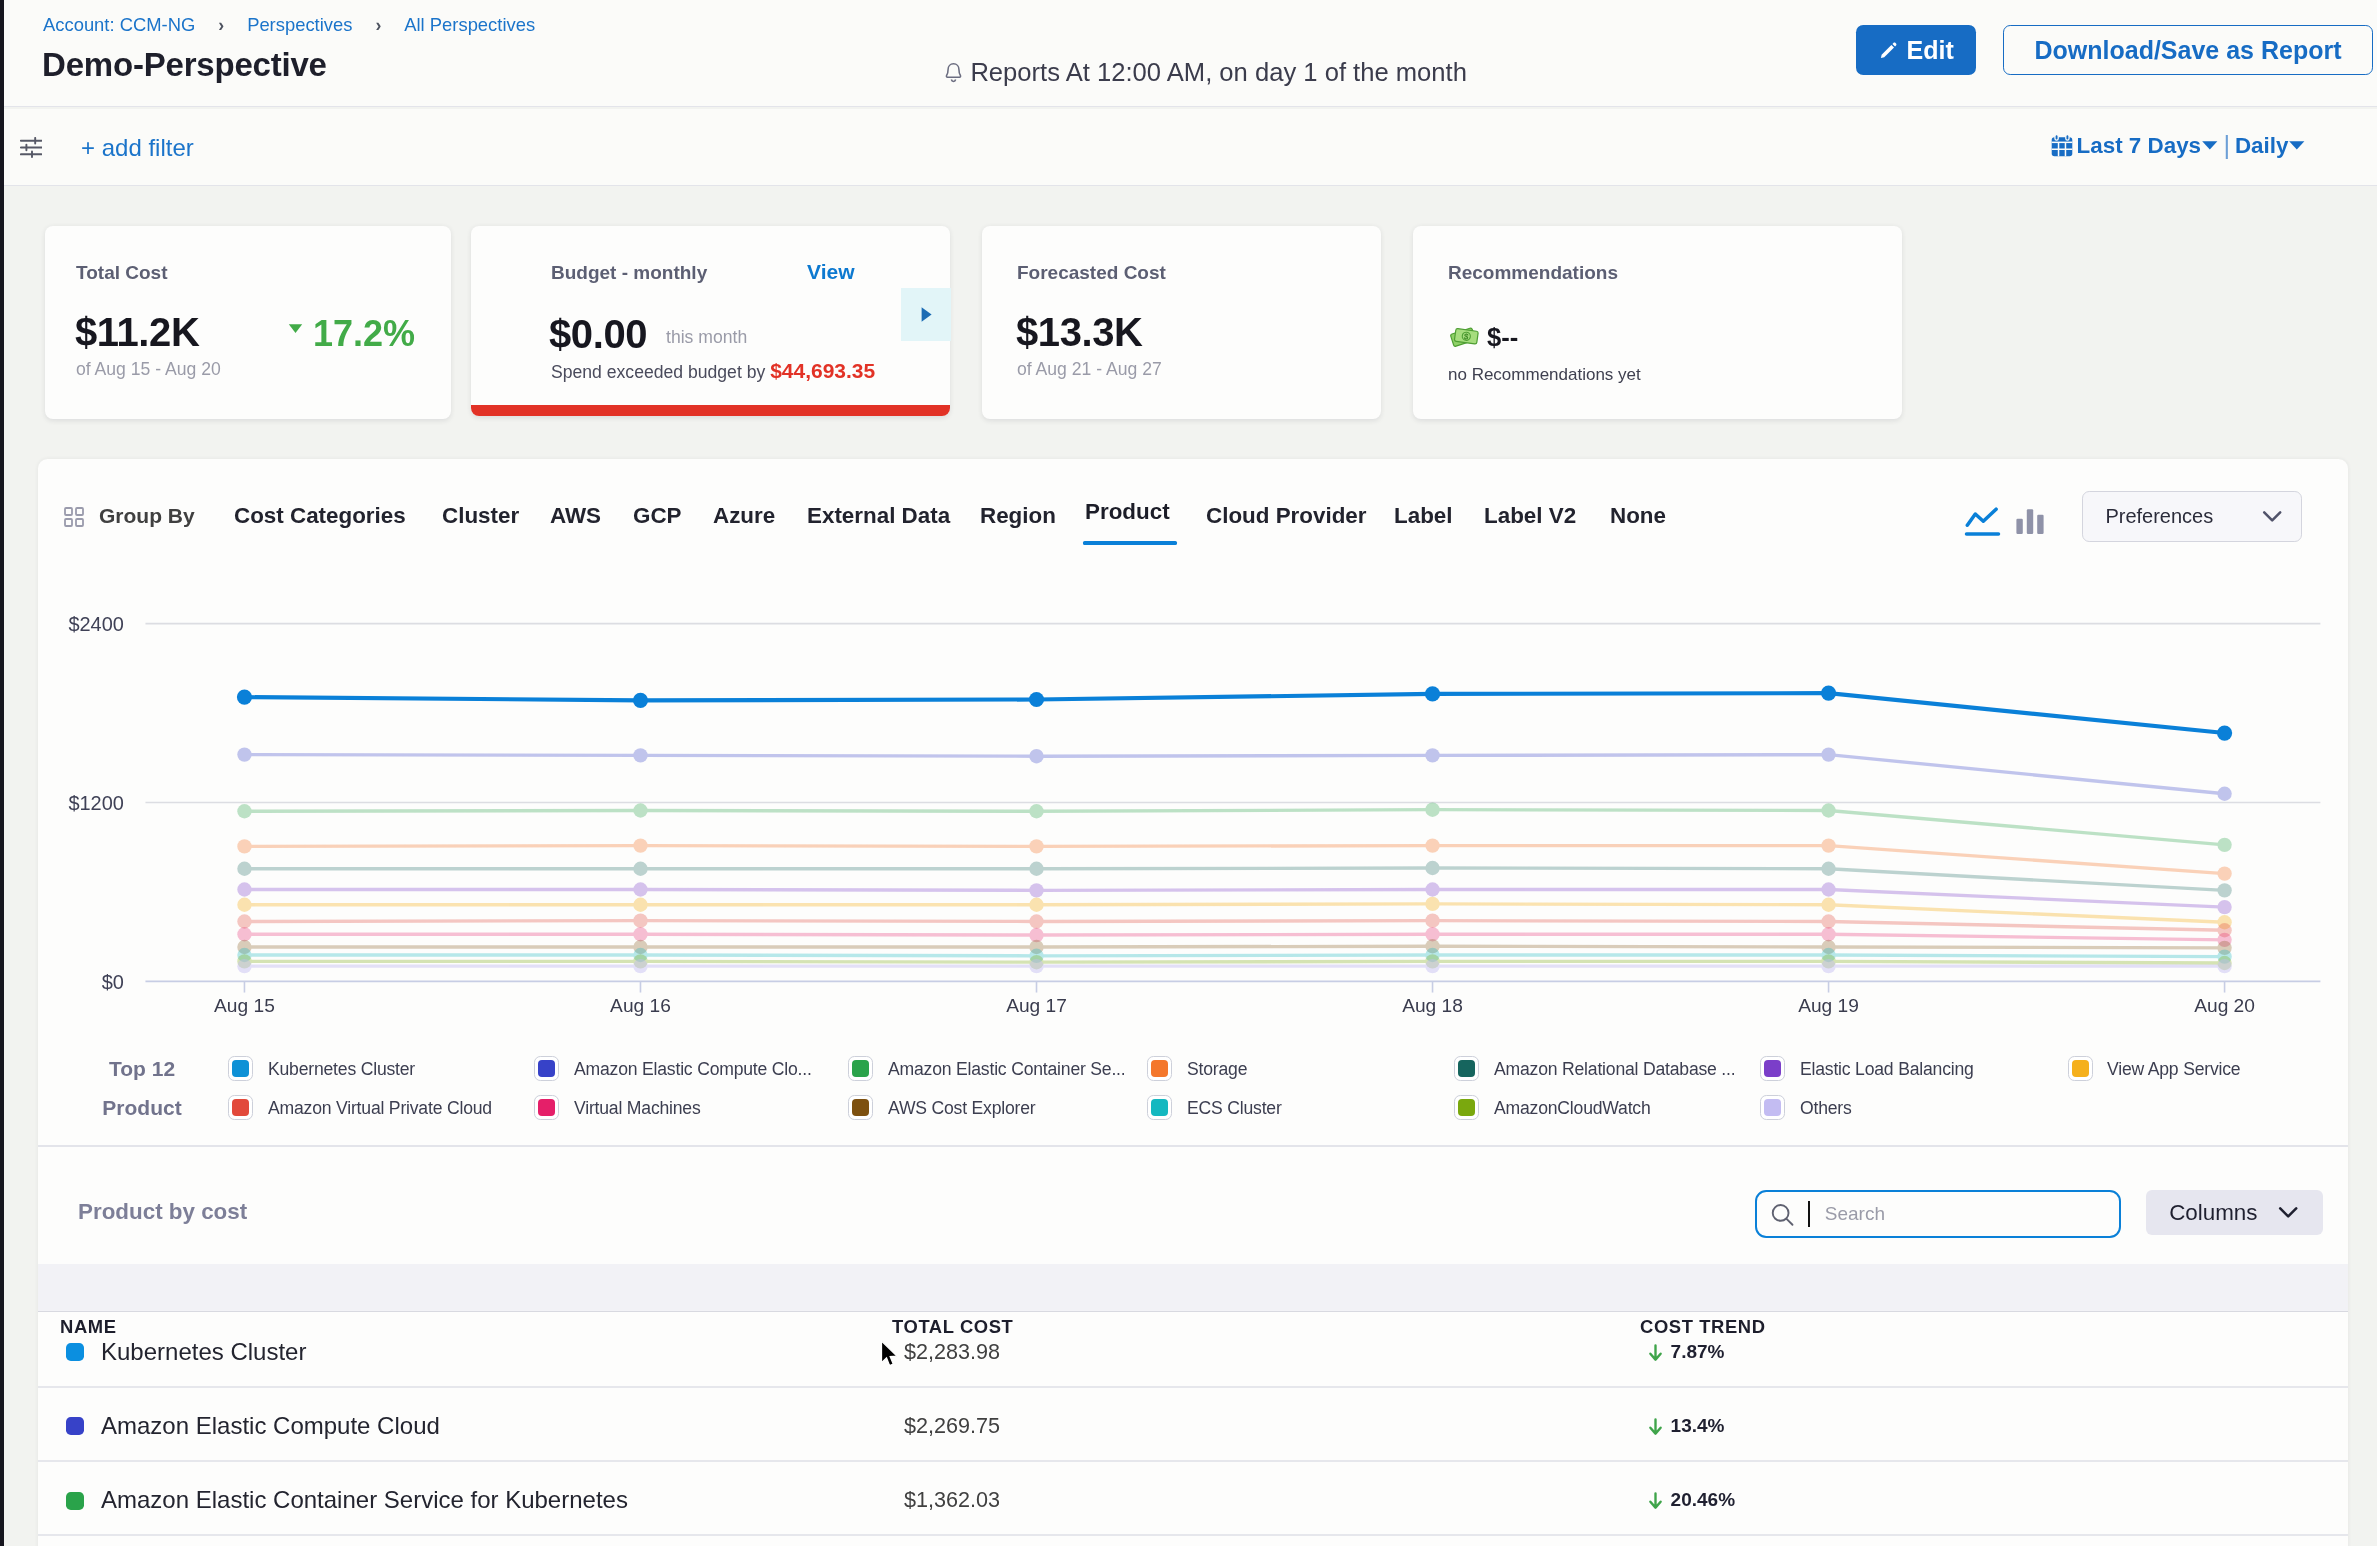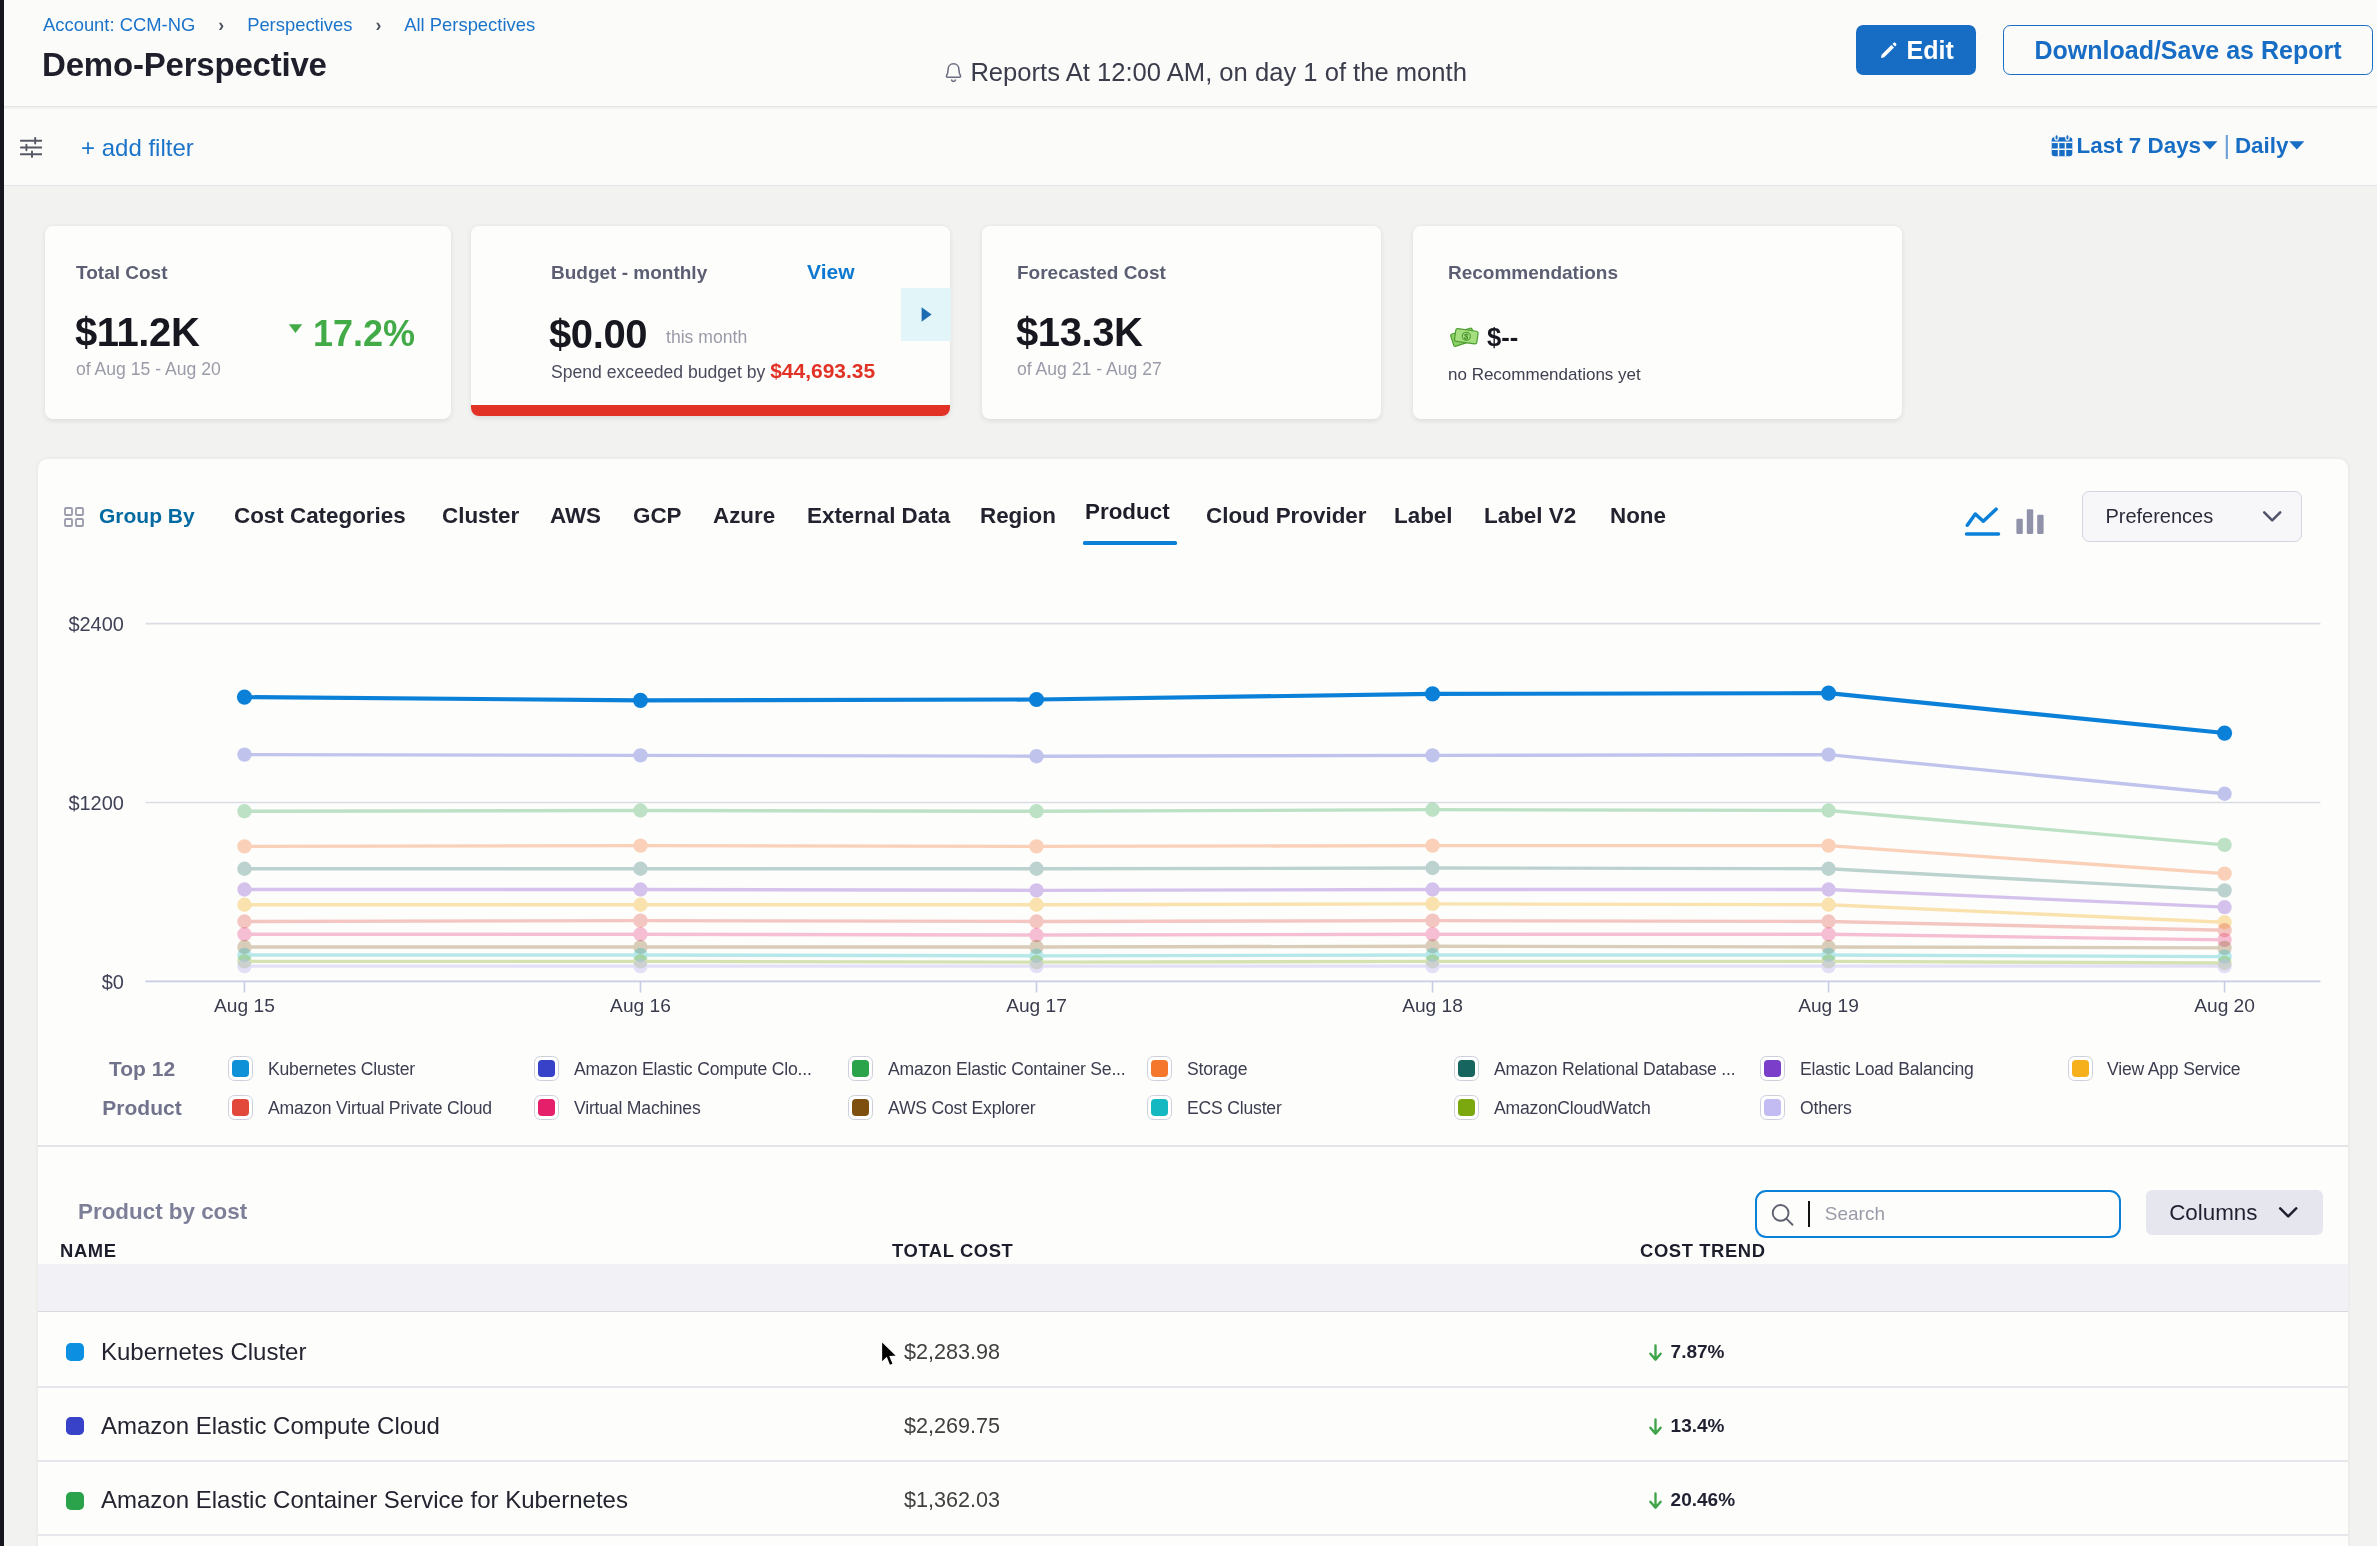--- a/index.html
+++ b/index.html
@@ -13,38 +13,38 @@
 .btn-edit { position:absolute; left:1856px; top:25px; width:120px; height:50px; background:#176cc4; border-radius:7.2px; color:#fff; font-size:25px; font-weight:bold; display:flex; align-items:center; justify-content:center; gap:7.2px; }
 .btn-dl { position:absolute; left:2003px; top:25px; width:370px; height:50px; background:#fbfbf9; border:1.6px solid #176cc4; border-radius:7.2px; color:#176cc4; font-size:25px; font-weight:bold; display:flex; align-items:center; justify-content:center; }
 .frow { position:absolute; left:0; top:109px; width:2377px; height:77px; background:#fbfbf9; border-bottom:1.6px solid #e3e4ea; }
 .addf { position:absolute; left:81px; top:134px; font-size:24px; color:#1b74ca; }
 .l7d { position:absolute; left:2049px; top:131px; display:flex; align-items:center; color:#176cc4; font-size:22.4px; font-weight:bold; gap:0; }
 .card { position:absolute; background:#fdfdfc; border-radius:8px; box-shadow:0 1.6px 4.8px rgba(40,41,61,.10); }
 .chead { position:absolute; left:31px; top:36px; font-size:19px; font-weight:bold; color:#5c5f73; }
 .cbig { position:absolute; left:30px; top:86px; font-size:40px; font-weight:bold; color:#17171f; line-height:1; letter-spacing:-0.4px; }
 .csub { position:absolute; left:31px; top:133px; font-size:17.6px; color:#9a9ba8; }
 .panel { position:absolute; left:38px; top:459px; width:2310px; height:1102px; background:#fdfdfc; border-radius:9.6px; box-shadow:0 0.8px 4px rgba(40,41,61,.07); }
-.gby { position:absolute; left:99px; top:504px; font-size:21px; font-weight:bold; color:#0369a1; }
+.gby { position:absolute; left:99px; top:504px; font-size:21px; font-weight:bold; color:#404040; }
 .tab { position:absolute; top:502px; font-size:22.4px; font-weight:bold; color:#22232e; line-height:27px; }
 .tab.sel { color:#1c1d28; top:498px; }
 .tabu { position:absolute; left:1083px; top:541px; width:94px; height:4px; background:#0a80d8; border-radius:1.6px; }
 .prefs { position:absolute; left:2082px; top:491px; width:220px; height:51px; background:#f7f7fa; border:1.6px solid #d4d5de; border-radius:7.2px; display:flex; align-items:center; justify-content:space-between; padding:0 17.6px 0 22.4px; font-size:20px; color:#2b2c3a; }
 .chart { position:absolute; left:38px; top:551px; }
 .lgbox { position:absolute; width:25px; height:25px; border:1.6px solid #cdd0da; border-radius:6.4px; background:#fff; display:flex; align-items:center; justify-content:center; }
 .lgbox span { width:17px; height:17px; border-radius:4px; display:block; }
 .lgtxt { position:absolute; font-size:17.6px; color:#3c3e50; line-height:26px; letter-spacing:-0.2px; }
 .topn { position:absolute; left:82px; width:120px; text-align:center; font-size:21px; font-weight:bold; color:#71738c; line-height:25.6px; }
 .hline { position:absolute; height:1.6px; background:#e6e7ec; }
 .pbc { position:absolute; left:78px; top:1200px; font-size:22.4px; font-weight:bold; color:#7d7f98; line-height:24px; }
 .search { position:absolute; left:1755px; top:1190px; width:366px; height:48px; background:#fdfdfc; border:2px solid #0a80d8; border-radius:11.2px; display:flex; align-items:center; padding-left:11.2px; }
 .search .ph { font-size:19px; color:#9a9ba8; margin-left:15px; }
 .caret { width:2px; height:25.6px; background:#111; margin-left:9.6px; }
 .colbtn { position:absolute; left:2146px; top:1190px; width:177px; height:45px; background:#e6e6ef; border-radius:6px; display:flex; align-items:center; justify-content:center; gap:20px; font-size:22.4px; color:#1f2030; }
 .thead { position:absolute; left:38px; top:1264px; width:2310px; height:48px; background:#f2f2f6; border-bottom:1.6px solid #d8d9e0; }
-.th { position:absolute; font-size:18.4px; font-weight:bold; color:#1d1e2c; letter-spacing:0.6px; top:1240px; }
+.th { position:absolute; font-size:18.4px; font-weight:bold; color:#1d1e2c; letter-spacing:0.6px; top:1316px; }
 .rsw { position:absolute; width:18.4px; height:18.4px; border-radius:4.8px; }
 .rname { position:absolute; left:101px; transform:translateY(-50%); font-size:24px; color:#23242f; }
 .rcost { position:absolute; left:904px; transform:translateY(-50%); font-size:21.6px; color:#404040; }
 .rtrend { position:absolute; left:1646px; transform:translateY(-50%); display:flex; align-items:center; gap:5.6px; font-size:19px; color:#1f2030; }
 .leftedge { position:absolute; left:0; top:0; width:4px; height:1547px; background:#16161f; z-index:99; }
 </style></head>
 <body>
 <div class="hdr"></div>
 <div class="frow"></div>
 

